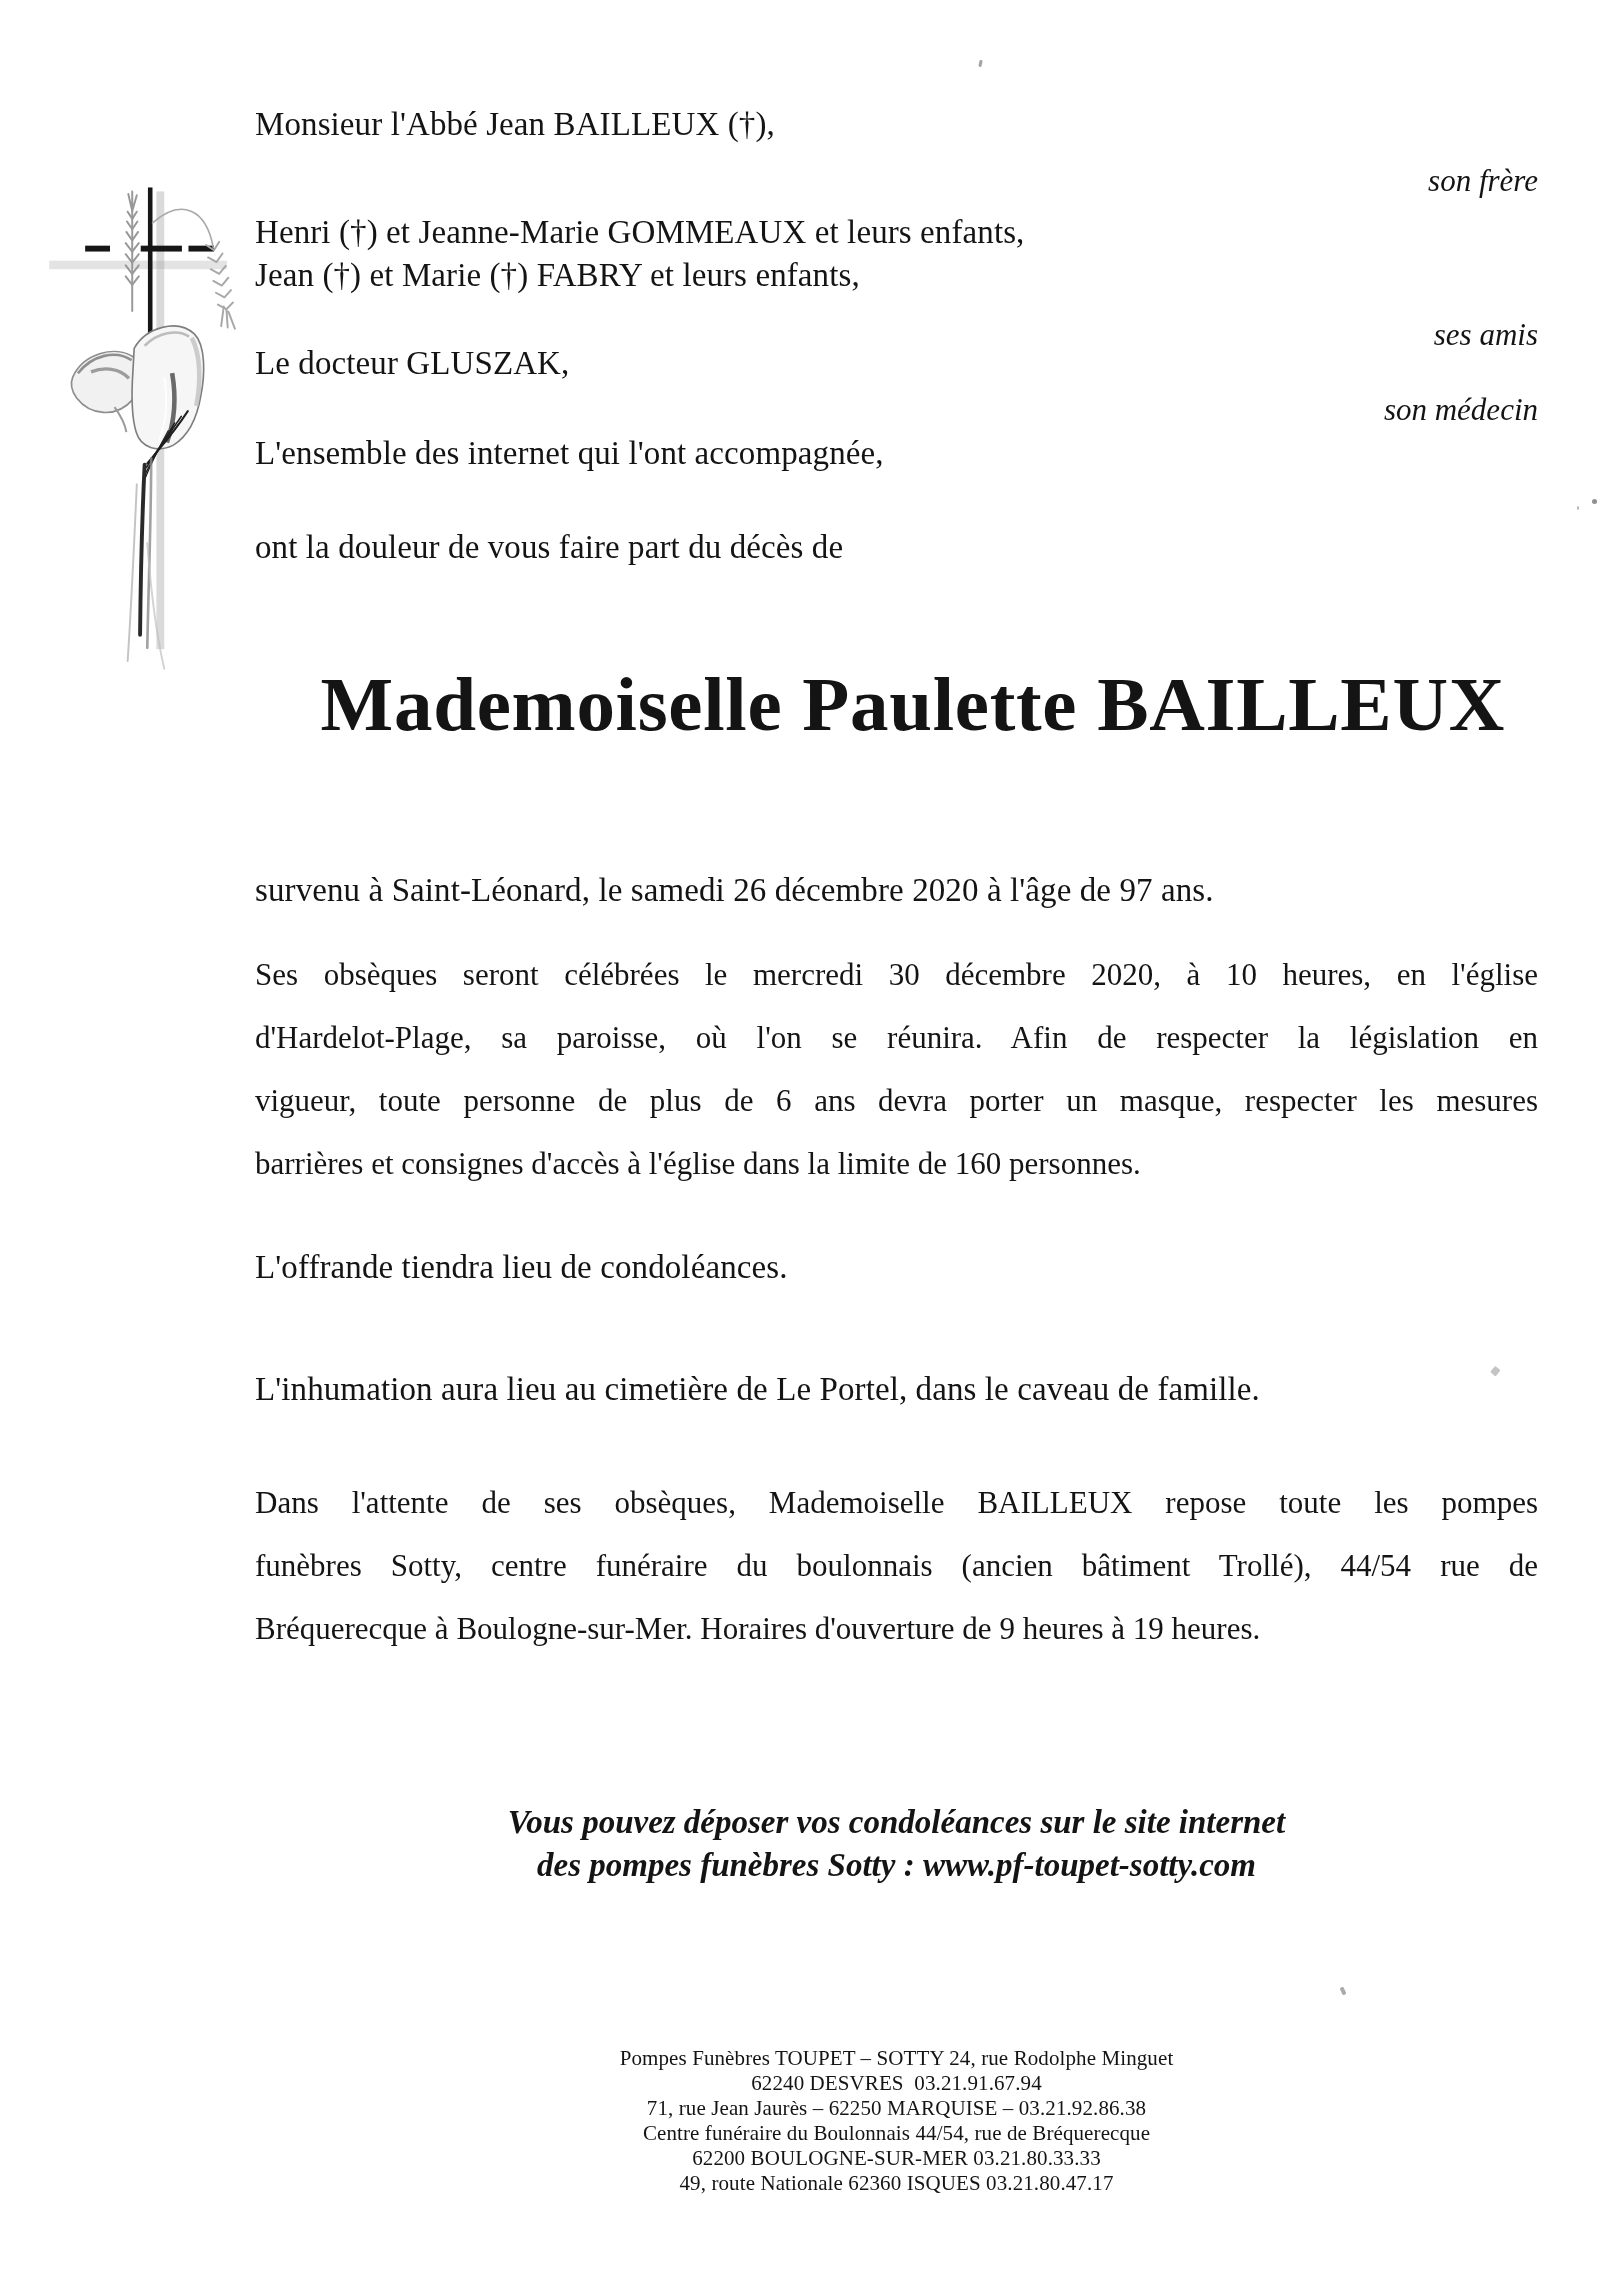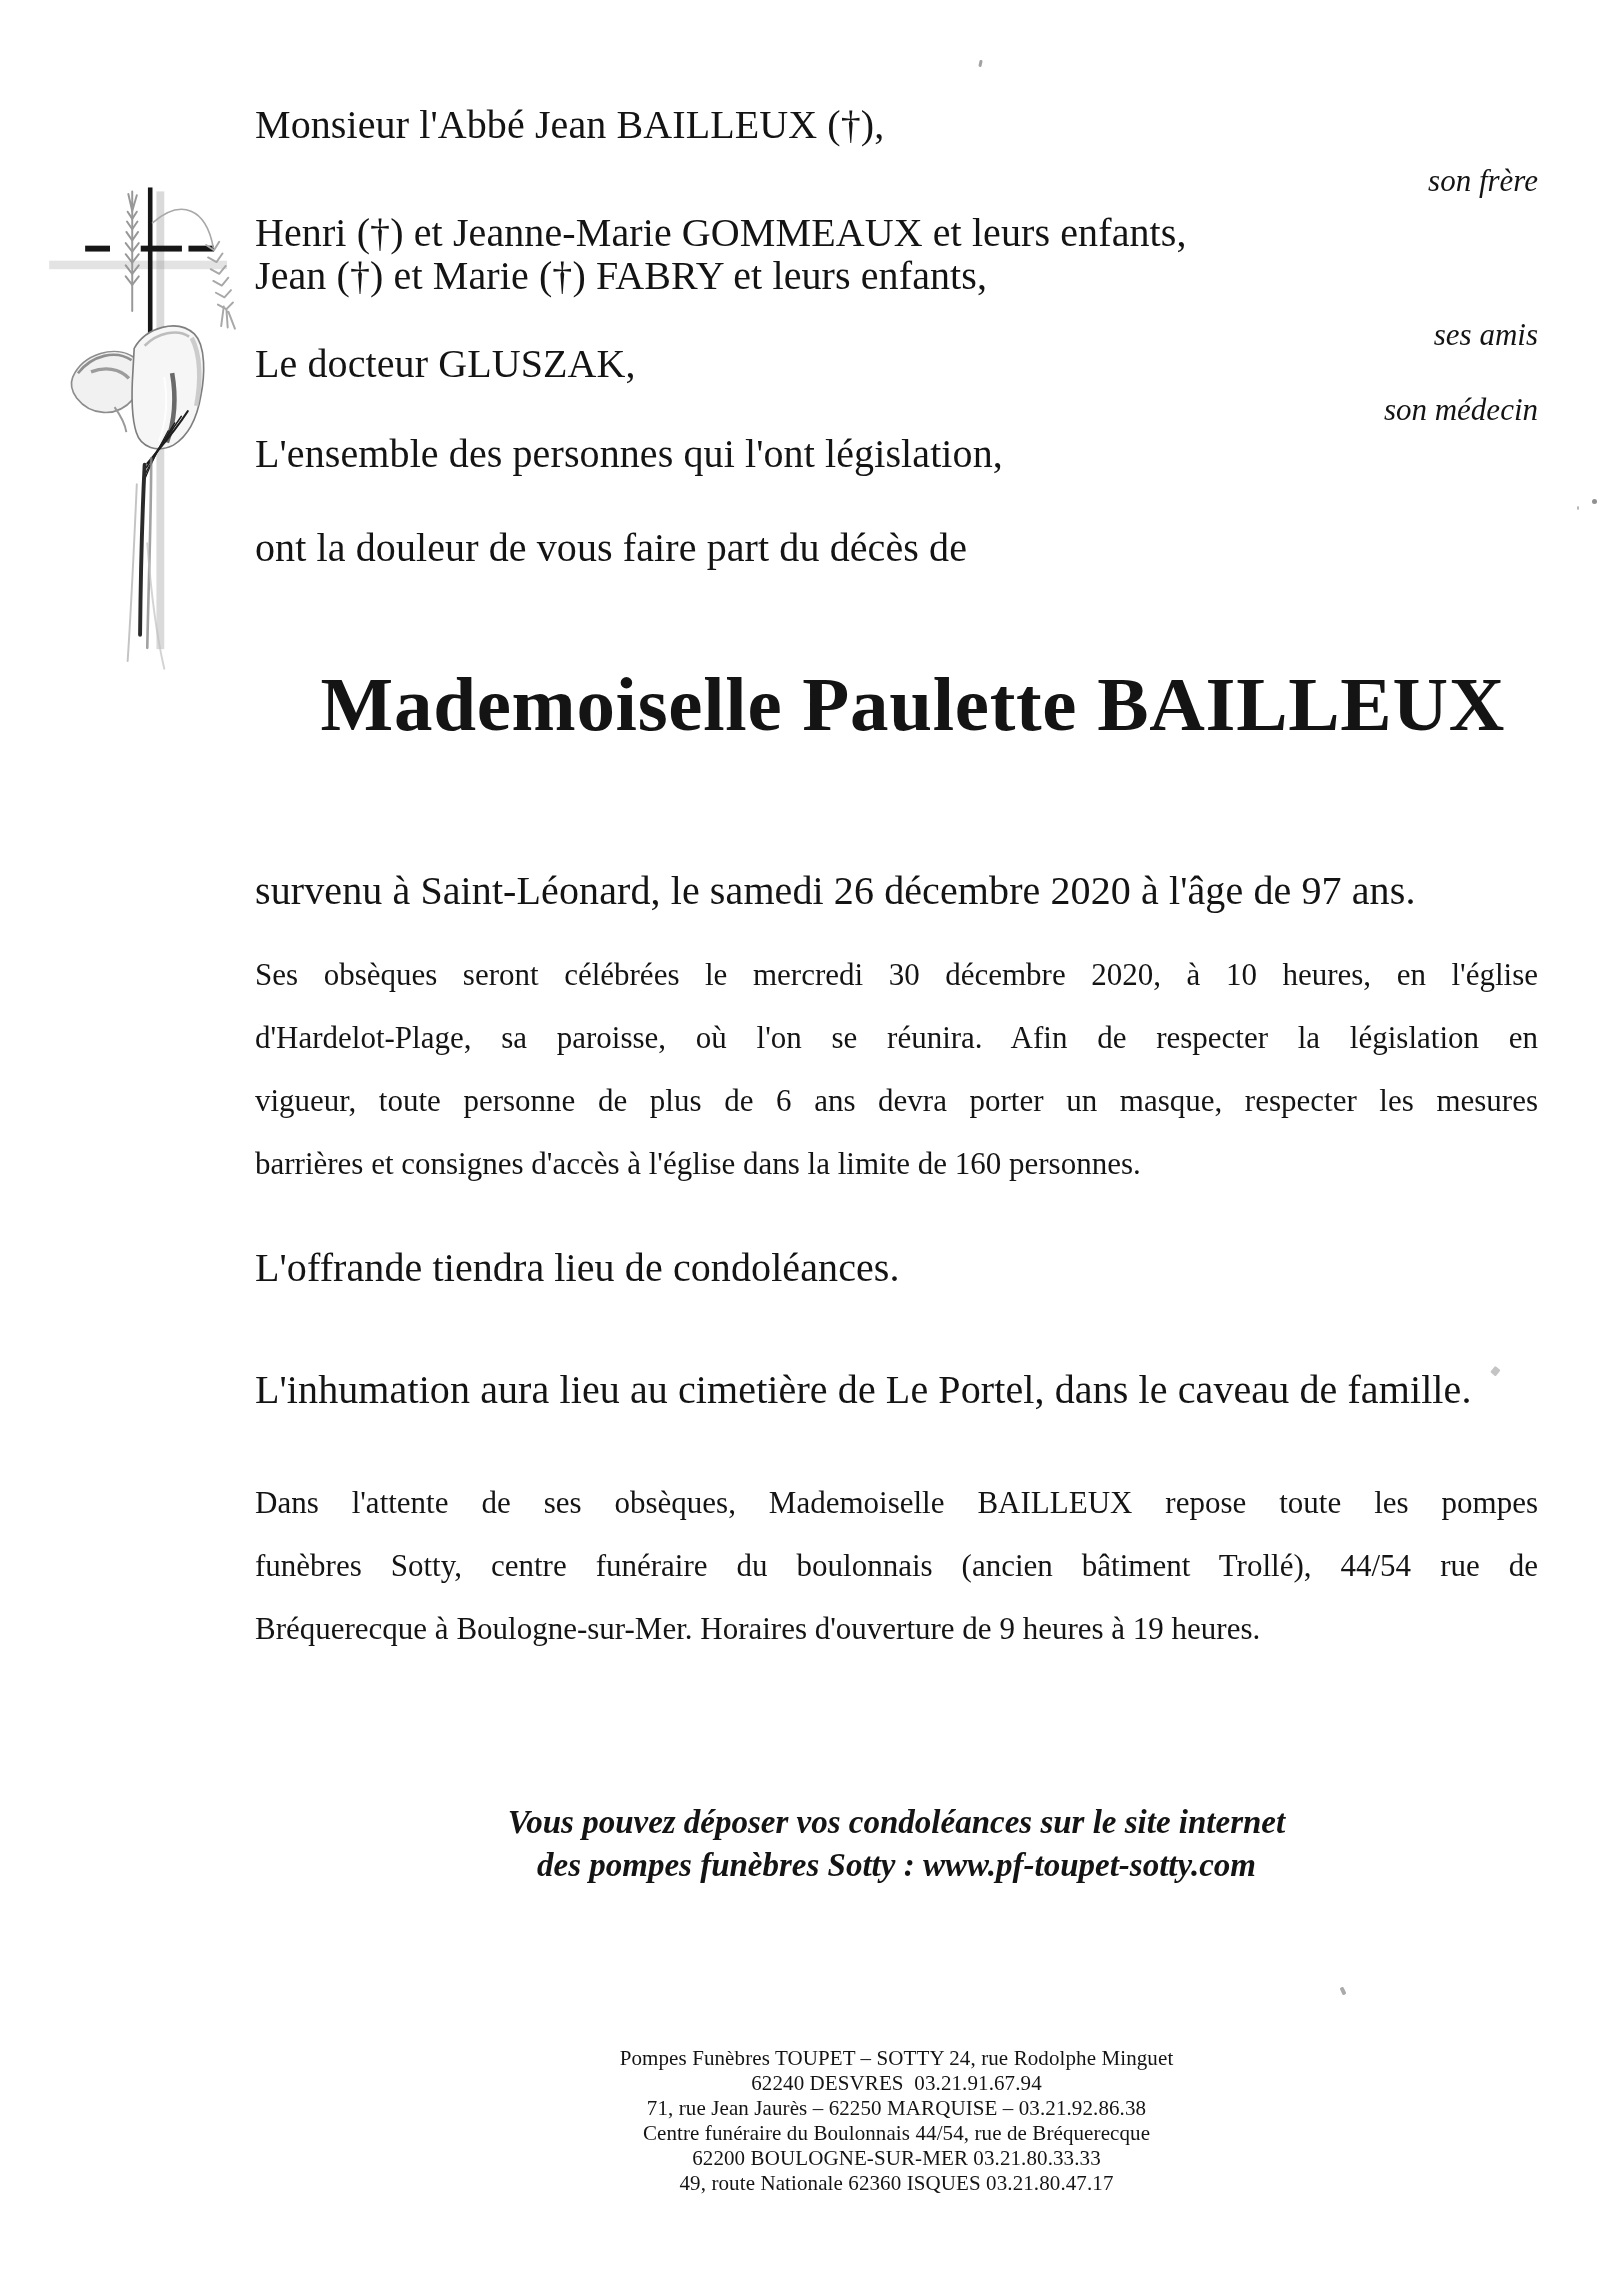--- a/index.html
+++ b/index.html
@@ -9,21 +9,21 @@
     position: relative;
     overflow: hidden;
     font-family: "Liberation Serif", "DejaVu Serif", serif;
     color: #141414;
   }
   .abs { position: absolute; }
   
   .bline {
     position: absolute;
     left: 255px; width: 1283px;
-    font-size: 40px; line-height: 37px;
+    font-size: 33px; line-height: 37px;
     letter-spacing: 0.1px;
     white-space: nowrap;
   }
   .rlabel {
     position: absolute;
     left: 255px; width: 1283px;
     font-size: 31px; line-height: 37px;
     font-style: italic;
     text-align: right;
     white-space: nowrap;
@@ -139,21 +139,21 @@
   </g>
 </svg>
 
 <div class="bline" style="top:106px">Monsieur l'Abbé Jean BAILLEUX (†),</div>
 <div class="rlabel" style="top:162px">son frère</div>
 <div class="bline" style="top:214px">Henri (†) et Jeanne-Marie GOMMEAUX et leurs enfants,</div>
 <div class="bline" style="top:257px">Jean (†) et Marie (†) FABRY et leurs enfants,</div>
 <div class="rlabel" style="top:316px">ses amis</div>
 <div class="bline" style="top:345px">Le docteur GLUSZAK,</div>
 <div class="rlabel" style="top:391px">son médecin</div>
-<div class="bline" style="top:435px">L'ensemble des personnes qui l'ont législation,</div>
+<div class="bline" style="top:435px">L'ensemble des internet qui l'ont accompagnée,</div>
 <div class="bline" style="top:529px">ont la douleur de vous faire part du décès de</div>
 
 <div class="title" style="top:666px">Mademoiselle Paulette BAILLEUX</div>
 
 <div class="bline" style="top:872px">survenu à Saint-Léonard, le samedi 26 décembre 2020 à l'âge de 97 ans.</div>
 
 <div class="para" style="top:943px">
   <div class="jline">Ses obsèques seront célébrées le mercredi 30 décembre 2020, à 10 heures, en l'église</div>
   <div class="jline">d'Hardelot-Plage, sa paroisse, où l'on se réunira. Afin de respecter la législation en</div>
   <div class="jline">vigueur, toute personne de plus de 6 ans devra porter un masque, respecter les mesures</div>

